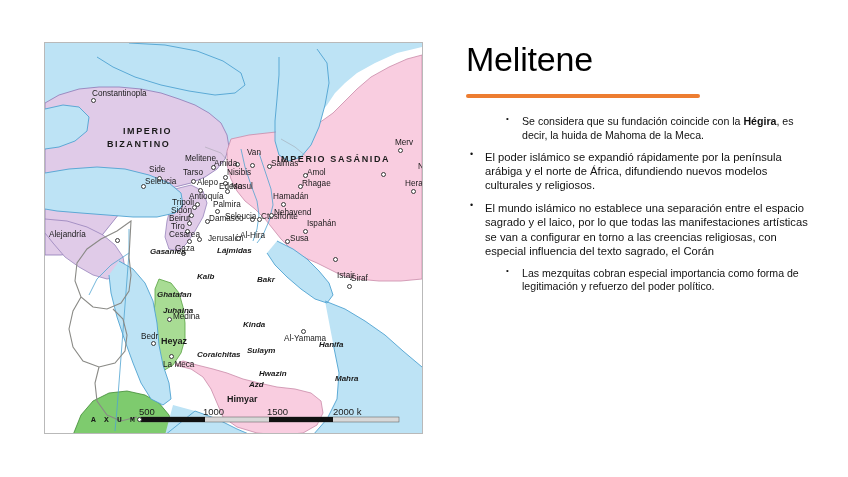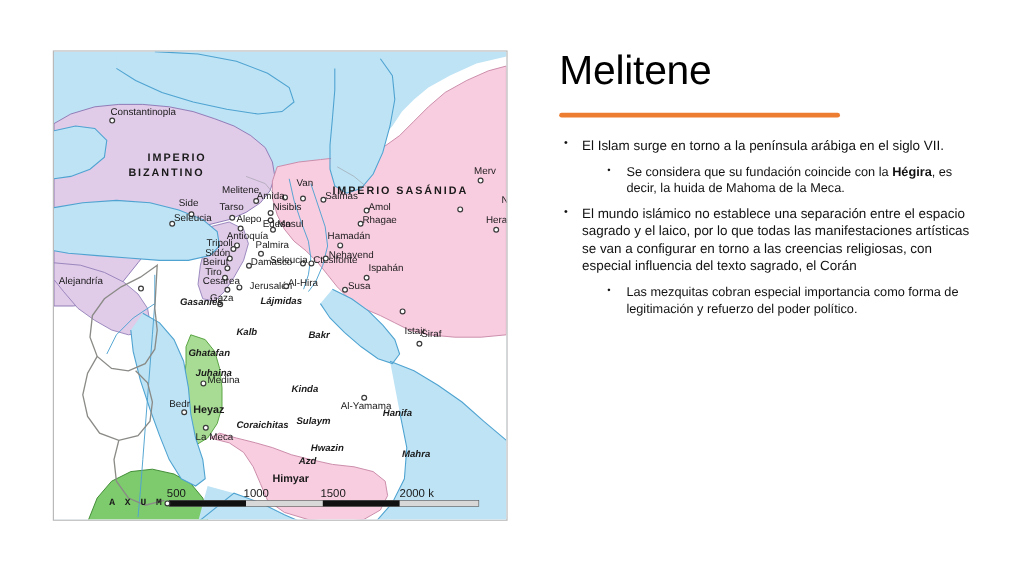--- a/index.html
+++ b/index.html
@@ -331,24 +331,24 @@
   </div>
 
   <div class="content">
     <div class="title">
       <div>Melitene</div>
     </div>
 
     <div class="rule"></div>
 
     <div class="bullets">
-      <div class="b1">El Islam surge en torno a la península arábiga en el siglo VII.</div>
 
       <div class="b2"><span>Se considera que su fundación coincide con la </span><b>Hégira</b><span>, es decir, la huida de Mahoma de la Meca.</span></div>
 
+      <div class="b1">El poder islámico se expandió rápidamente por la península arábiga y el norte de África, difundiendo nuevos modelos culturales y religiosos.</div>
 
       <div class="b1">El mundo islámico no establece una separación entre el espacio sagrado y el laico, por lo que todas las manifestaciones artísticas se van a configurar en torno a las creencias religiosas, con especial influencia del texto sagrado, el Corán</div>
 
       <div class="b2">Las mezquitas cobran especial importancia como forma de legitimación y refuerzo del poder político.</div>
     </div>
   </div>
 
 </div>
 
 </body></html>

